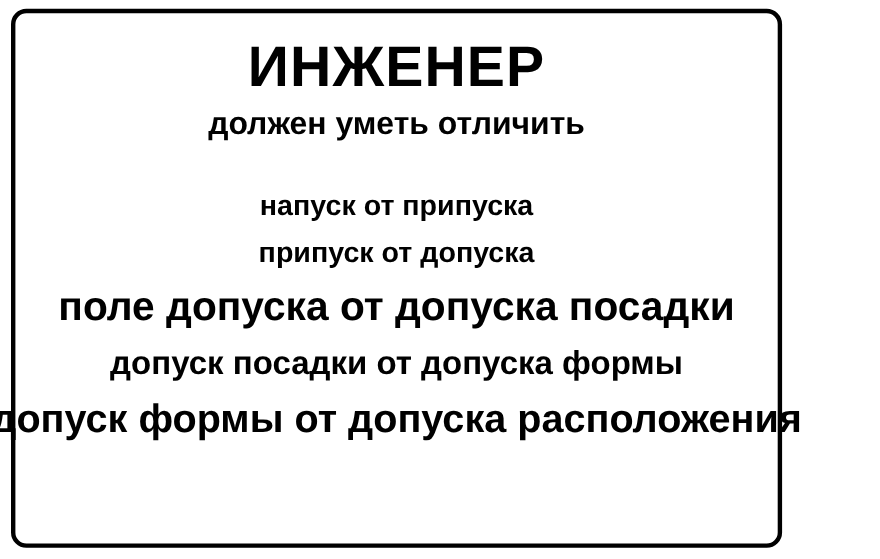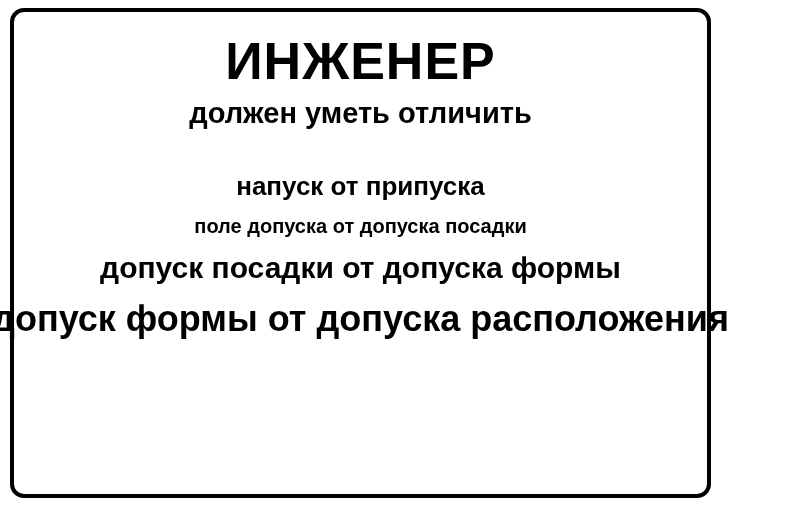--- a/index.html
+++ b/index.html
@@ -66,35 +66,36 @@
     font-weight: 700;
     text-align: center;
     line-height: 1.12;
     margin: 0 0 14px 0;
     white-space: nowrap;
   }
 
   .item-0 { font-size: 26px; }
   .item-1 { font-size: 26px; }
   .item-2 { font-size: 28px; }
-  .item-3 { font-size: 20px; }
+  .item-3 { font-size: 37px; }
   .item-4 { font-size: 30px; }
   .item-5 { font-size: 36px; }
 </style>
 </head>
 <body>
 
 <div class="poster">
   <div class="frame">
 
     <div class="title">ИНЖЕНЕР</div>
 
     <div class="subtitle">должен уметь отличить</div>
 
     <div class="list">
       <div class="list-item item-0">напуск от припуска</div>
+      <div class="list-item item-1">припуск от допуска</div>
       <div class="list-item item-3">поле допуска от допуска посадки</div>
       <div class="list-item item-4">допуск посадки от допуска формы</div>
       <div class="list-item item-5">допуск формы от допуска расположения</div>
     </div>
 
   </div>
 </div>
 
 </body></html>

